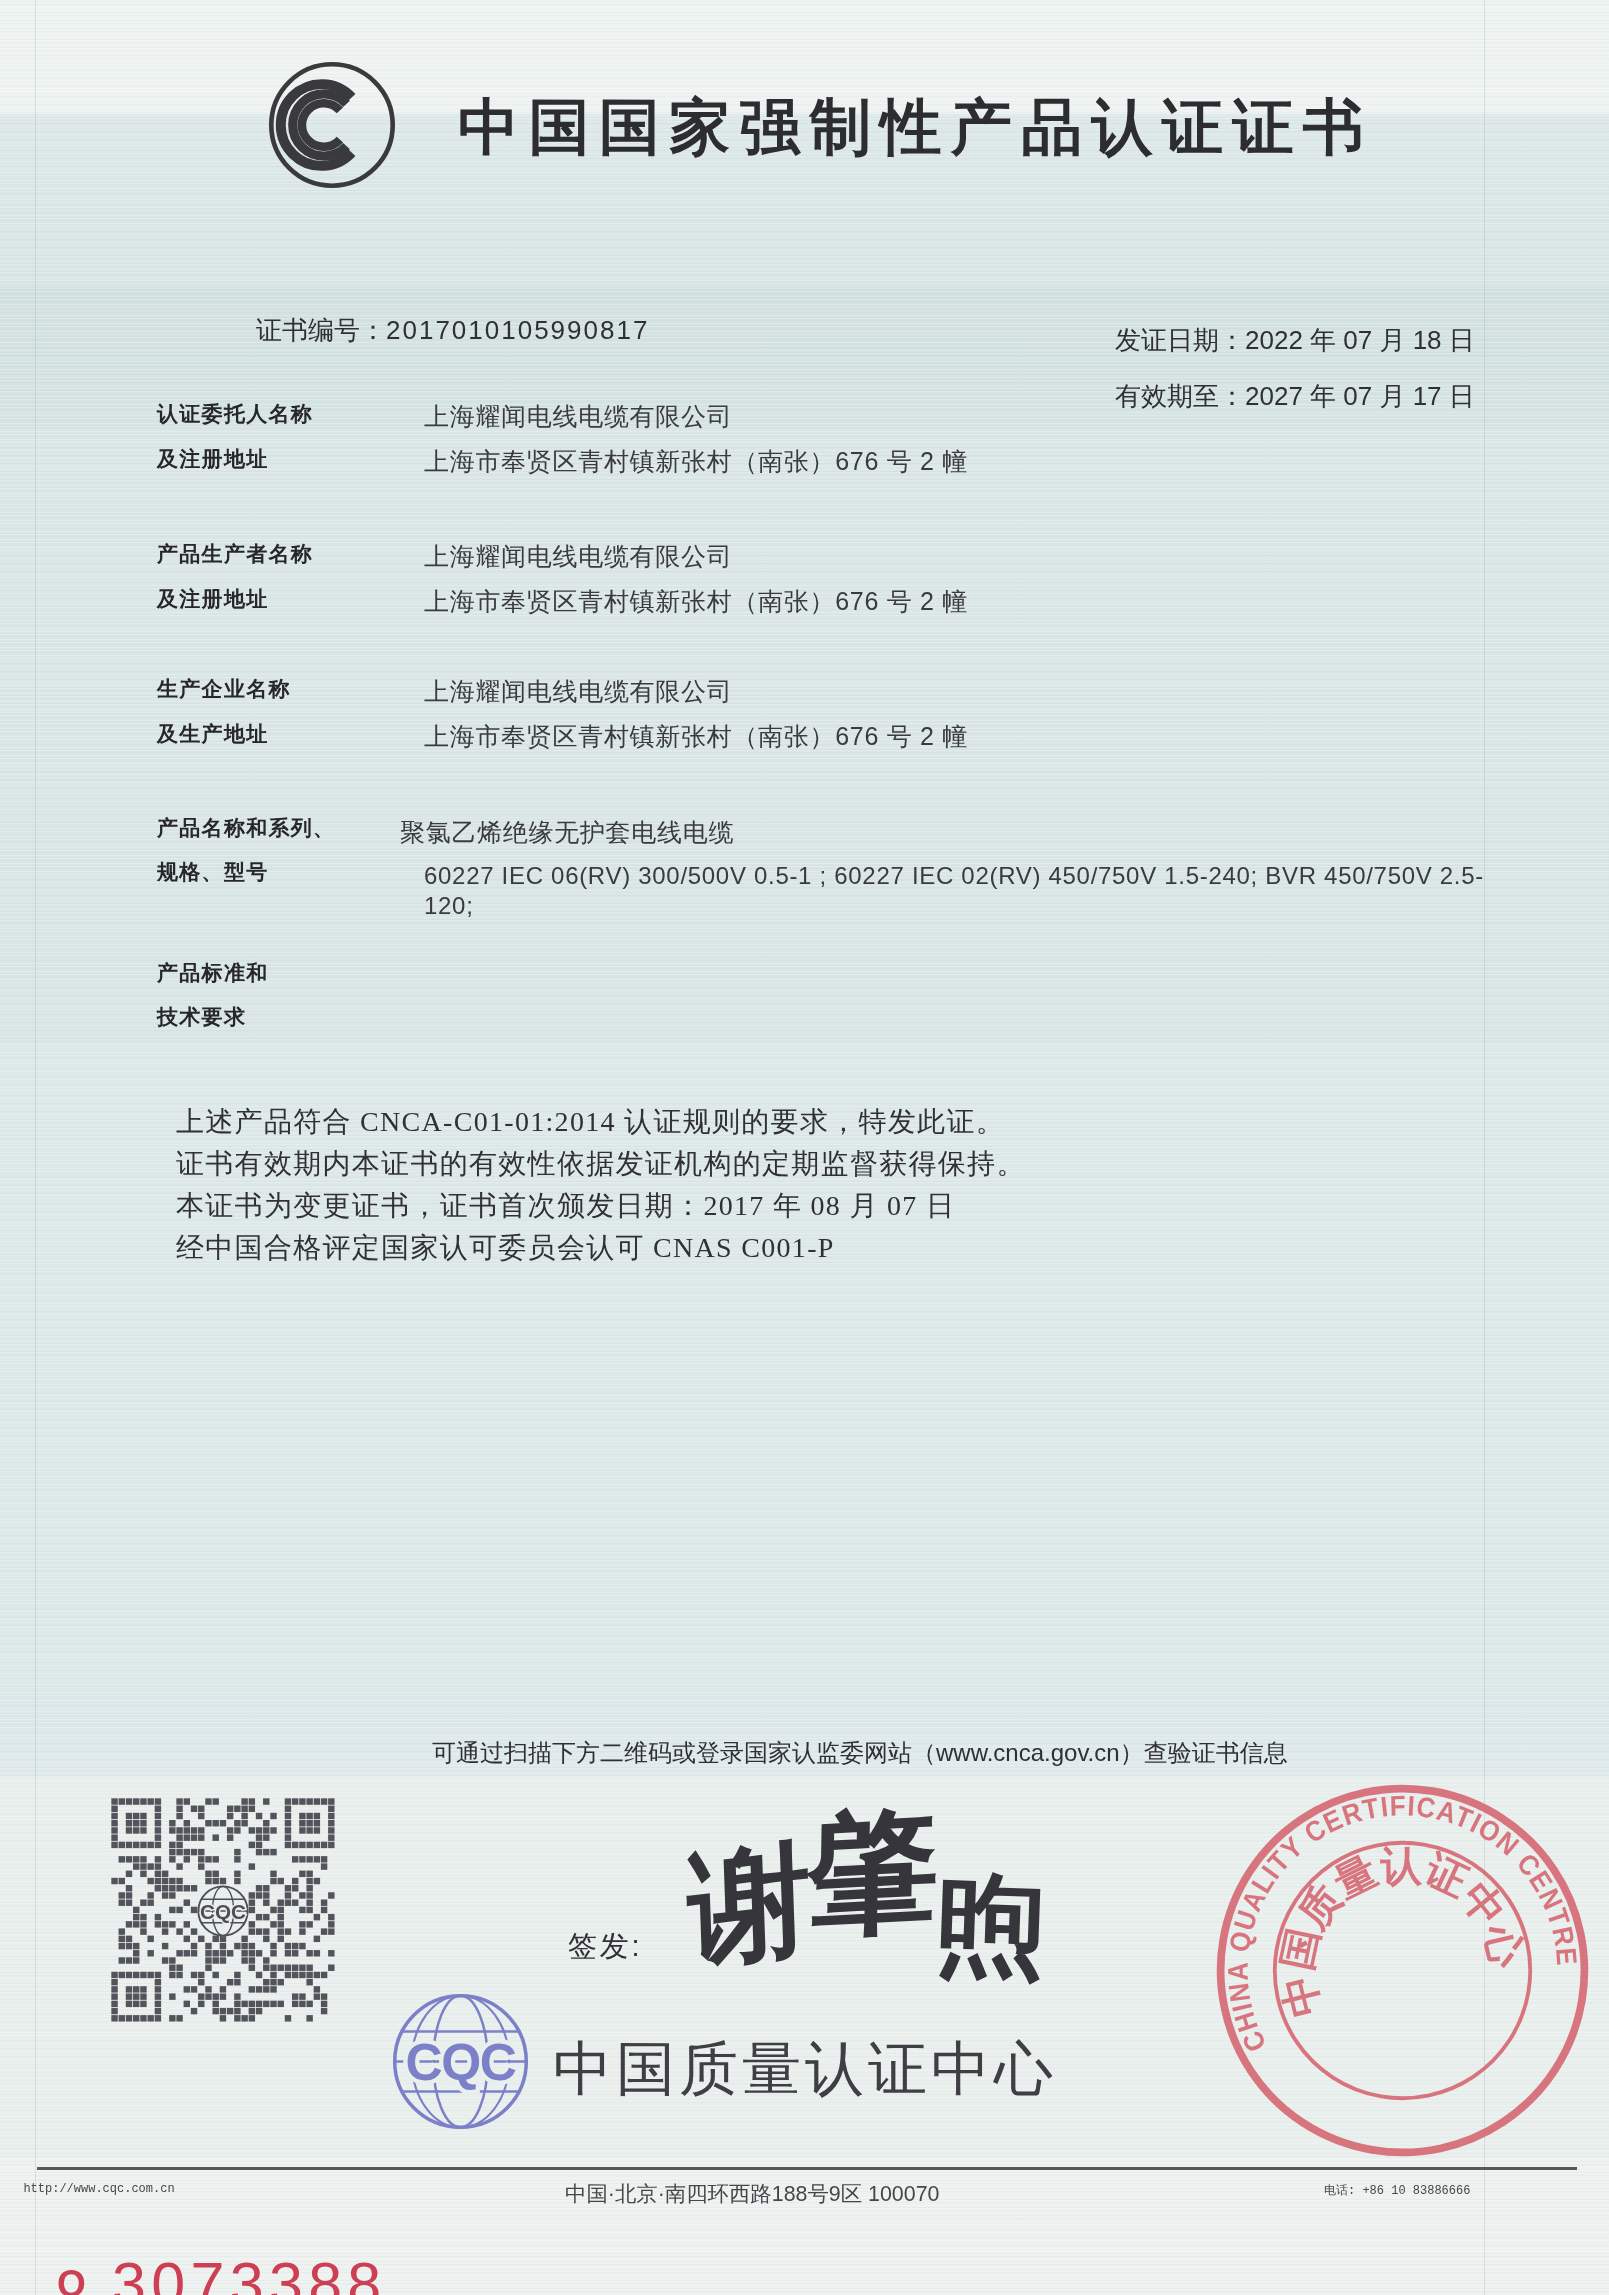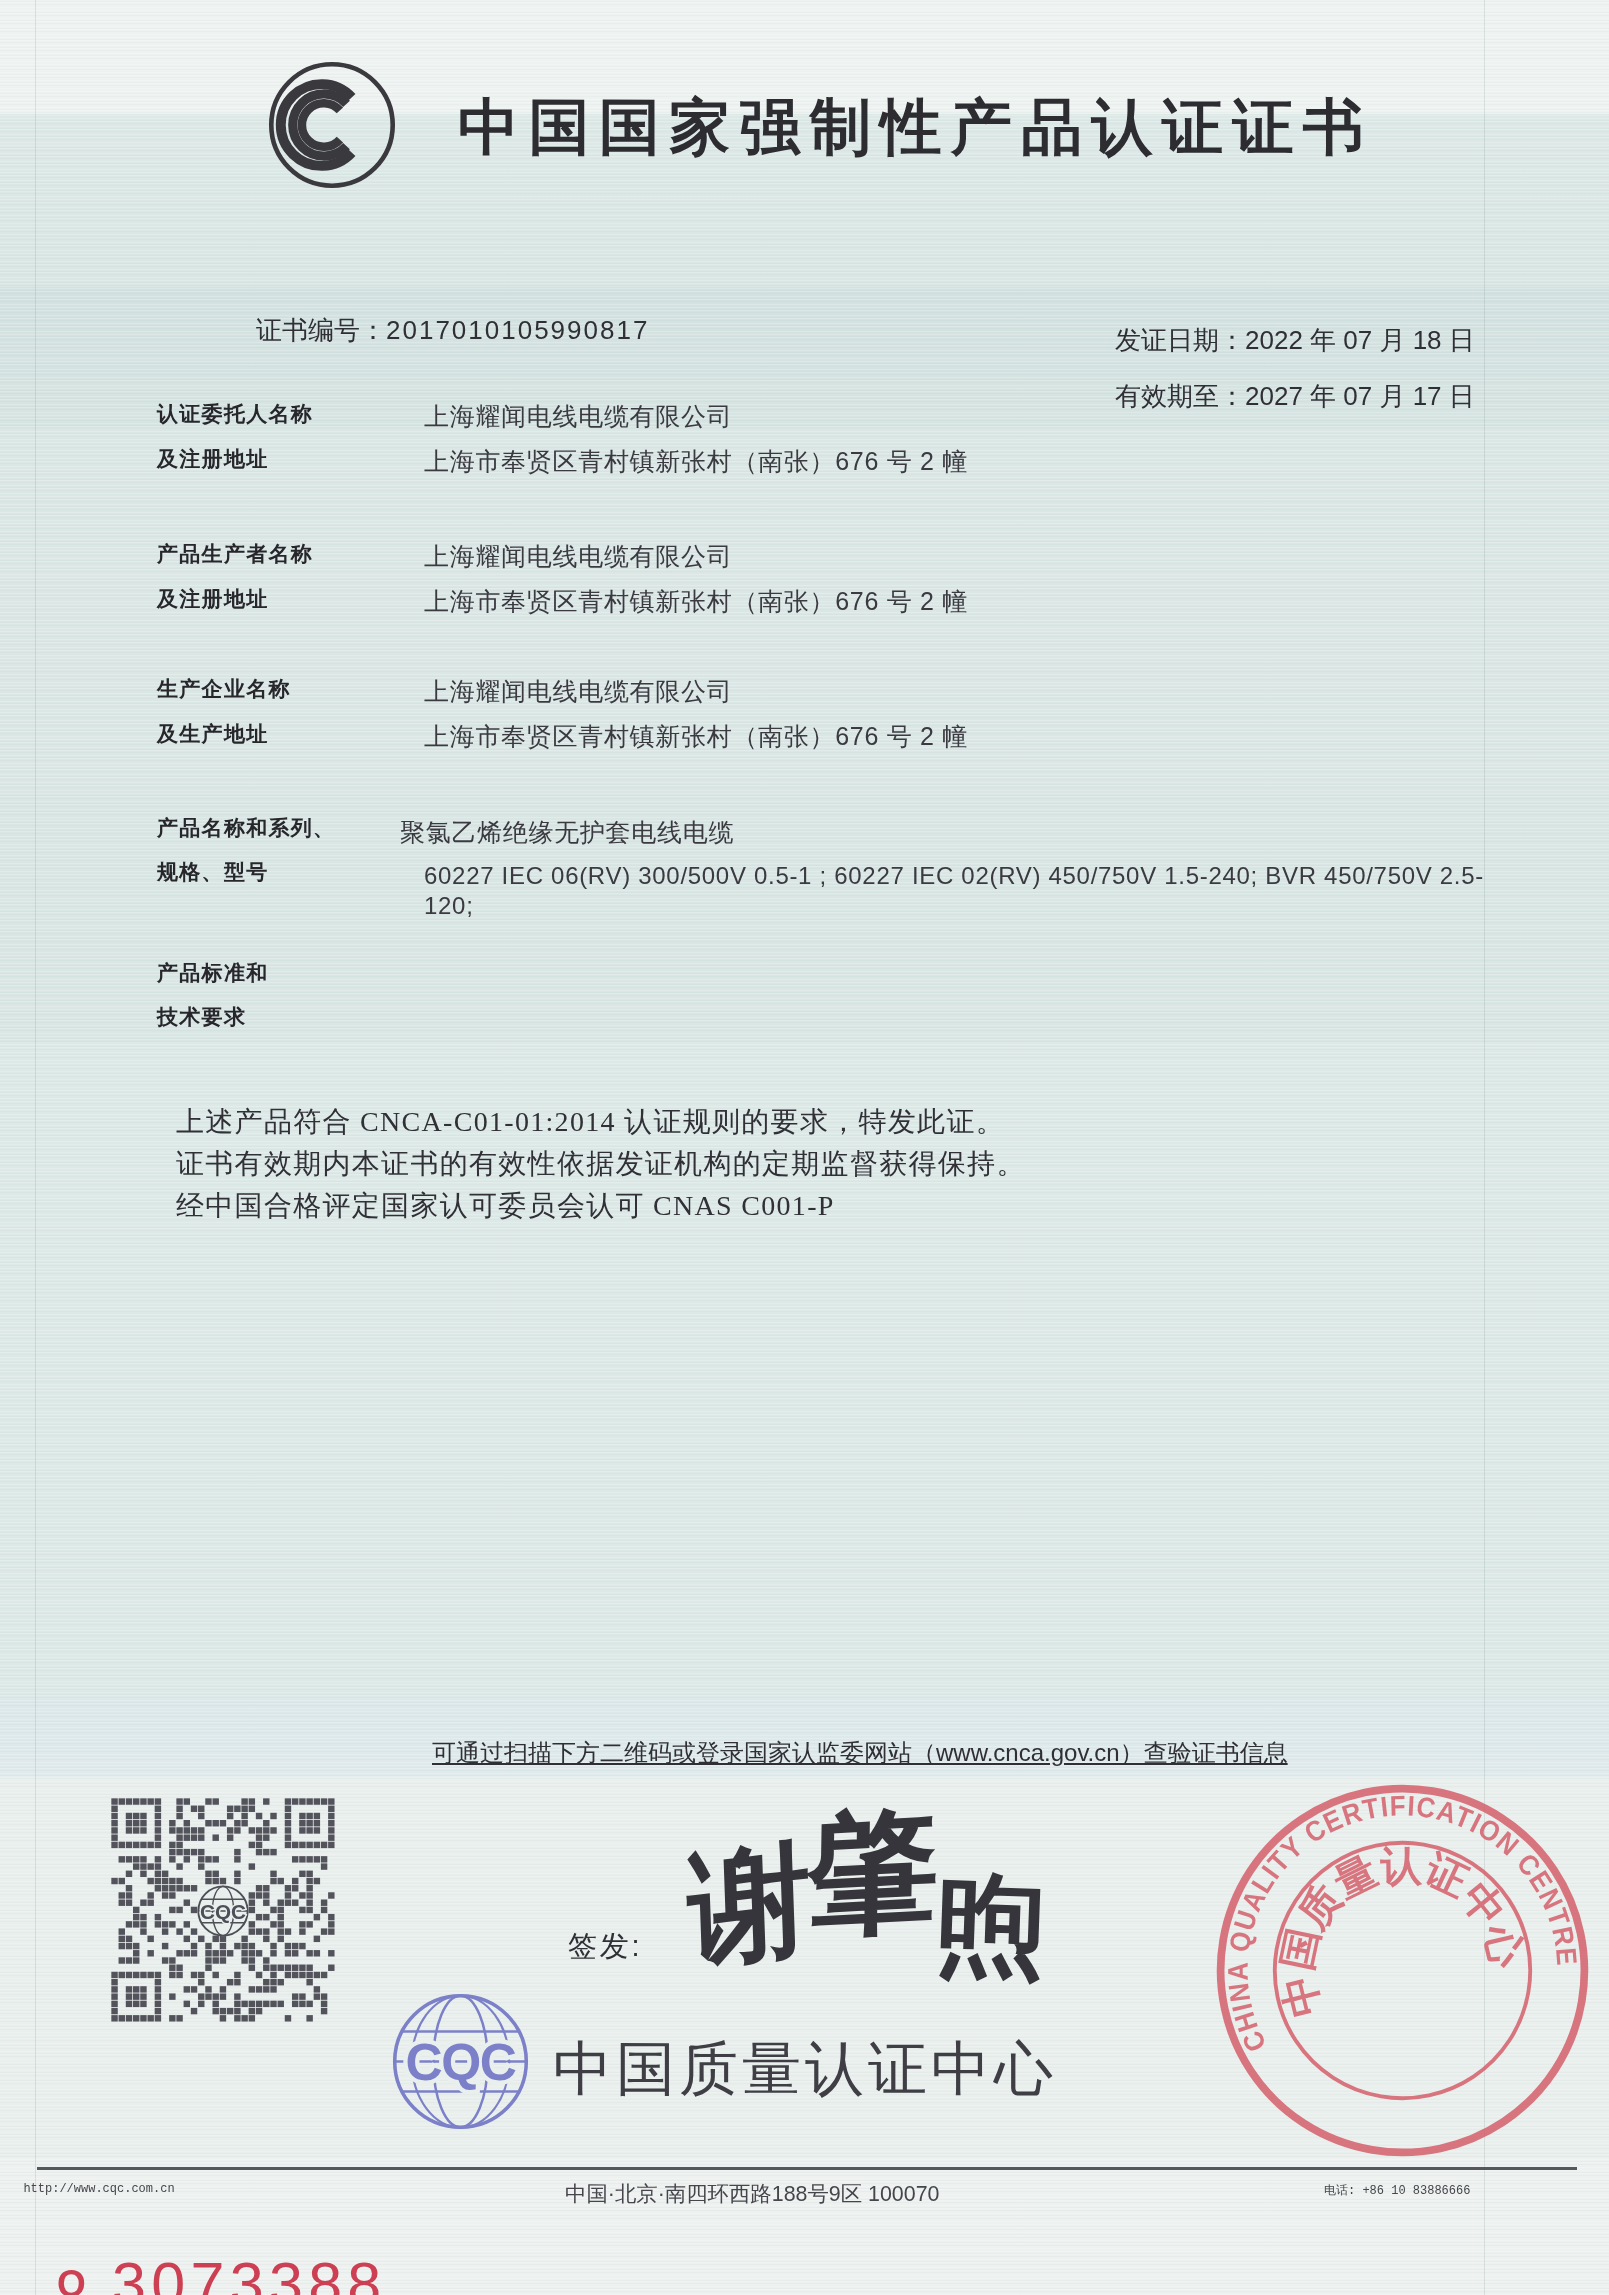--- a/index.html
+++ b/index.html
@@ -31,21 +31,21 @@
   }
   .abs{position:absolute;white-space:nowrap;}
   .crease{position:absolute;top:0;height:100%;width:1.3px;background:rgba(110,132,130,.18);}
   .title{font-size:61px;font-weight:bold;letter-spacing:9.4px;color:#2c2c31;}
   .meta{font-size:26px;color:#2f2f35;}
   .meta .num{letter-spacing:2px;}
   .flabel{font-size:21px;font-weight:bold;color:#26262b;letter-spacing:1.3px;}
   .fvalue{font-size:25px;color:#3a3a40;letter-spacing:0.7px;}
   .spec{white-space:normal;width:1079px;line-height:30px;font-size:24px;color:#3a3a40;}
   .para{font-family:"Liberation Serif",serif;font-size:28px;line-height:42px;color:#303036;letter-spacing:1.3px;white-space:nowrap;}
-  .qrnote{font-size:24px;color:#2f2f35;text-decoration:underline;}
+  .qrnote{font-size:24px;color:#2f2f35;}
   .signlabel{font-size:29px;color:#303036;letter-spacing:2.7px;}
   .sigchar{font-family:"Liberation Serif",serif;font-weight:700;color:#35353b;line-height:1;}
   .cqcname{font-size:59px;color:#3e3e44;letter-spacing:4px;}
   .footline{position:absolute;background:#3b3c42;opacity:.85;}
   .footer{font-size:12px;color:#45454b;}
   .mono{font-family:"Liberation Mono",monospace;}
   .serialQ{font-size:37px;color:#cd3f53;font-weight:bold;}
   .serialN{font-size:61px;color:#cd3f53;font-weight:500;letter-spacing:5.3px;}
 </style>
 </head>
@@ -91,20 +91,21 @@
   <div class="abs flabel" style="left:157px;top:858px">规格、型号</div>
   <div class="abs fvalue" style="left:400px;top:816px">聚氯乙烯绝缘无护套电线电缆</div>
   <div class="abs fvalue spec" style="left:424px;top:861px">60227 IEC 06(RV) 300/500V  0.5-1 ; 60227 IEC 02(RV)  450/750V 1.5-240; BVR  450/750V 2.5-120;</div>
 
   <div class="abs flabel" style="left:157px;top:959px">产品标准和</div>
   <div class="abs flabel" style="left:157px;top:1003px">技术要求</div>
 
   <div class="abs" style="left:176px;top:1101px">
     <div class="para">上述产品符合 CNCA-C01-01:2014 认证规则的要求，特发此证。</div>
     <div class="para">证书有效期内本证书的有效性依据发证机构的定期监督获得保持。</div>
+    <div class="para">本证书为变更证书，证书首次颁发日期：2017 年 08 月 07 日</div>
     <div class="para">经中国合格评定国家认可委员会认可 CNAS C001-P</div>
   </div>
 
   <div class="abs qrnote" style="left:432px;top:1737px">可通过扫描下方二维码或登录国家认监委网站（www.cnca.gov.cn）查验证书信息</div>
 
   <svg id="qr" class="abs" style="left:111px;top:1798px" width="224" height="224" viewBox="0 0 336 336">
       <rect x="98.04838709677419" y="0.5" width="9.638709677419355" height="9.638709677419355" fill="#53535c"></rect>
       <rect x="108.88709677419354" y="0.5" width="9.638709677419355" height="9.638709677419355" fill="#53535c"></rect>
       <rect x="141.40322580645162" y="0.5" width="9.638709677419355" height="9.638709677419355" fill="#53535c"></rect>
       <rect x="152.24193548387095" y="0.5" width="9.638709677419355" height="9.638709677419355" fill="#53535c"></rect>

